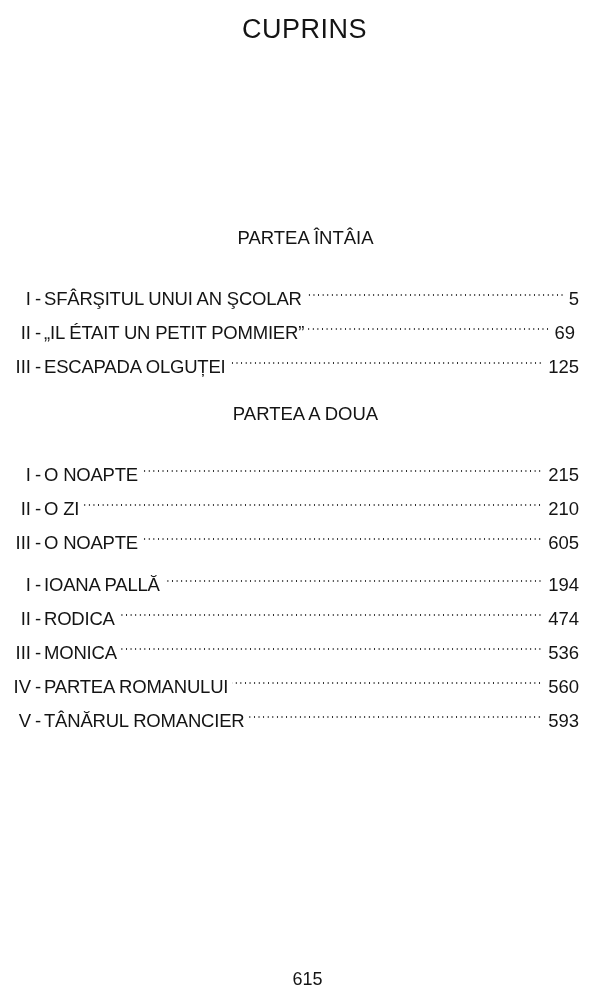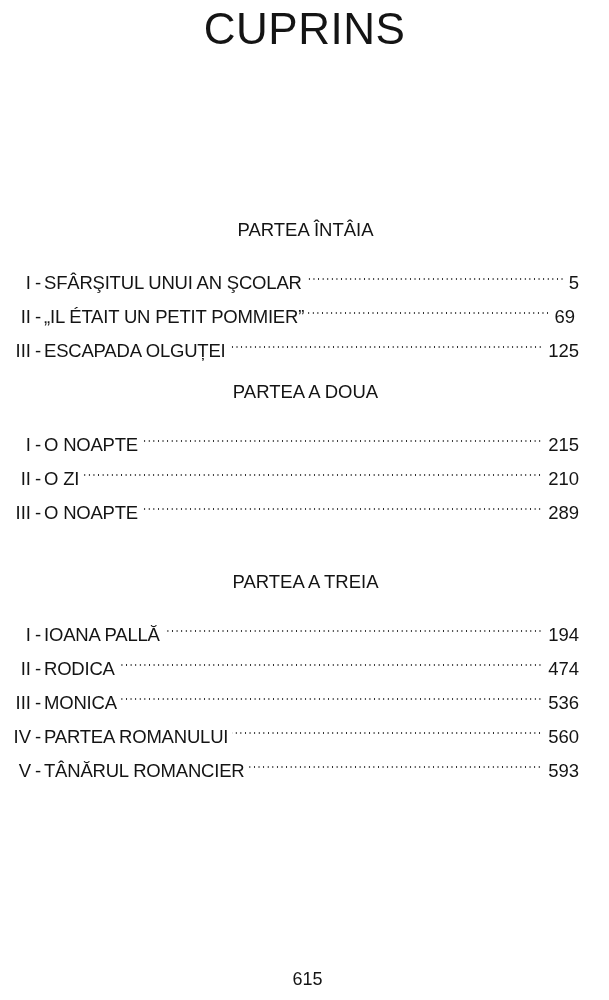--- a/index.html
+++ b/index.html
@@ -14,37 +14,37 @@
     overflow: hidden;
     color: #141414;
     font-family: "Liberation Sans", "DejaVu Sans", sans-serif;
   }
   .page-title {
     position: absolute;
     top: 6px;
     left: 0;
     width: 609px;
     text-align: center;
-    font-size: 44px;
+    font-size: 27px;
     font-weight: normal;
     letter-spacing: 0.5px;
     line-height: 46px;
     margin: 0;
   }
   .section {
     position: absolute;
     left: 0;
     width: 609px;
   }
   .section-heading {
     text-align: center;
     font-size: 18.5px;
     line-height: 34px;
     height: 34px;
-    margin: 8px;
+    margin: 16px;
     font-weight: normal;
     padding-left: 2px;
   }
   .toc-entry {
     position: relative;
     height: 34px;
     line-height: 34px;
     font-size: 18.5px;
     display: flex;
     align-items: baseline;
@@ -138,21 +138,21 @@
 
   <div class="toc-entry">
     <span class="numeral">III</span>
     <span class="sep">-</span>
     <span class="title">ESCAPADA OLGUȚEI</span>
     <span class="leader"></span>
     <span class="page">125</span>
   </div>
 </div>
 
-<div class="section" style="top:367px;">
+<div class="section" style="top:381px;">
   <h2 class="section-heading">PARTEA A DOUA</h2>
 
   <div class="toc-entry">
     <span class="numeral">I</span>
     <span class="sep">-</span>
     <span class="title">O NOAPTE</span>
     <span class="leader"></span>
     <span class="page">215</span>
   </div>
 
@@ -162,26 +162,25 @@
     <span class="title">O ZI</span>
     <span class="leader"></span>
     <span class="page">210</span>
   </div>
 
   <div class="toc-entry">
     <span class="numeral">III</span>
     <span class="sep">-</span>
     <span class="title">O NOAPTE</span>
     <span class="leader"></span>
-    <span class="page">289</span>
+    <span class="page">605</span>
   </div>
 </div>
 
 <div class="section" style="top:557px;">
-  <h2 class="section-heading">PARTEA A TREIA</h2>
 
   <div class="toc-entry">
     <span class="numeral">I</span>
     <span class="sep">-</span>
     <span class="title">IOANA PALLĂ</span>
     <span class="leader"></span>
     <span class="page">194</span>
   </div>
 
   <div class="toc-entry">

